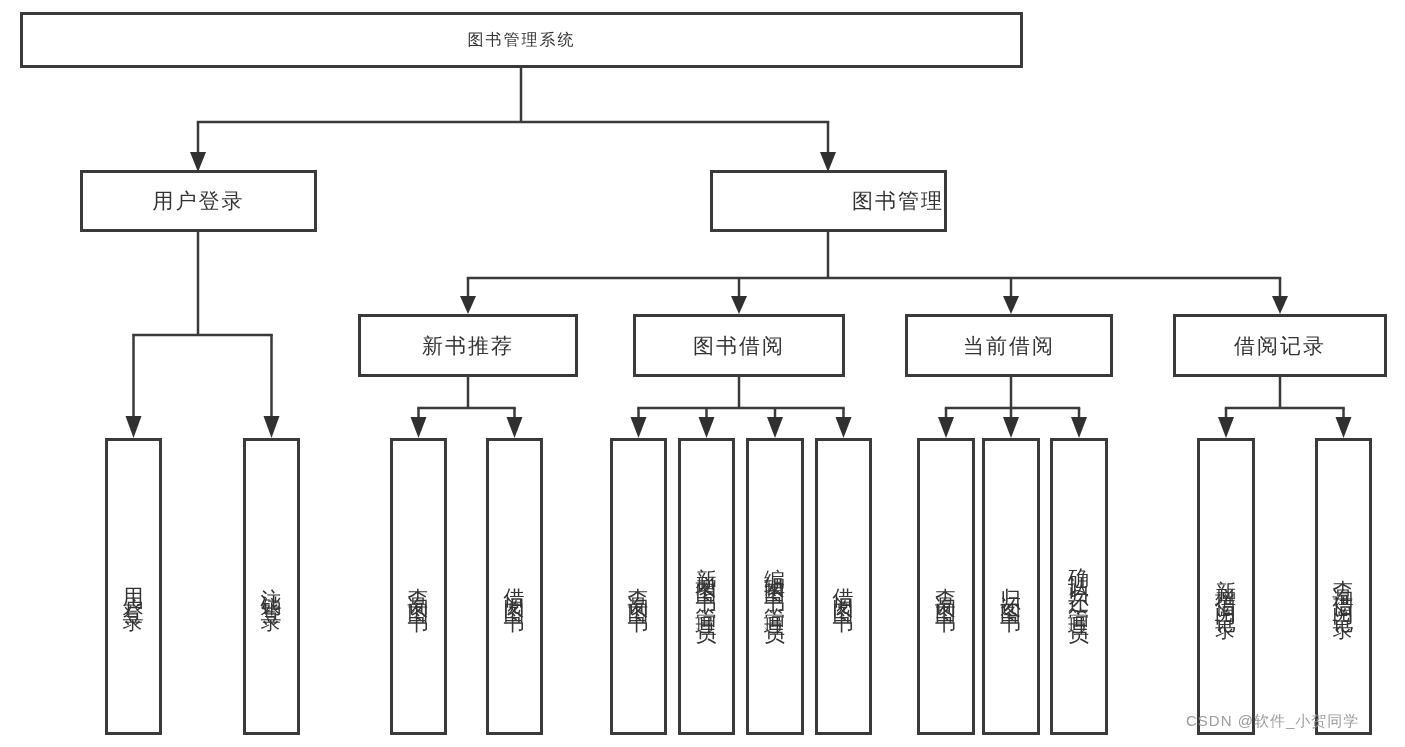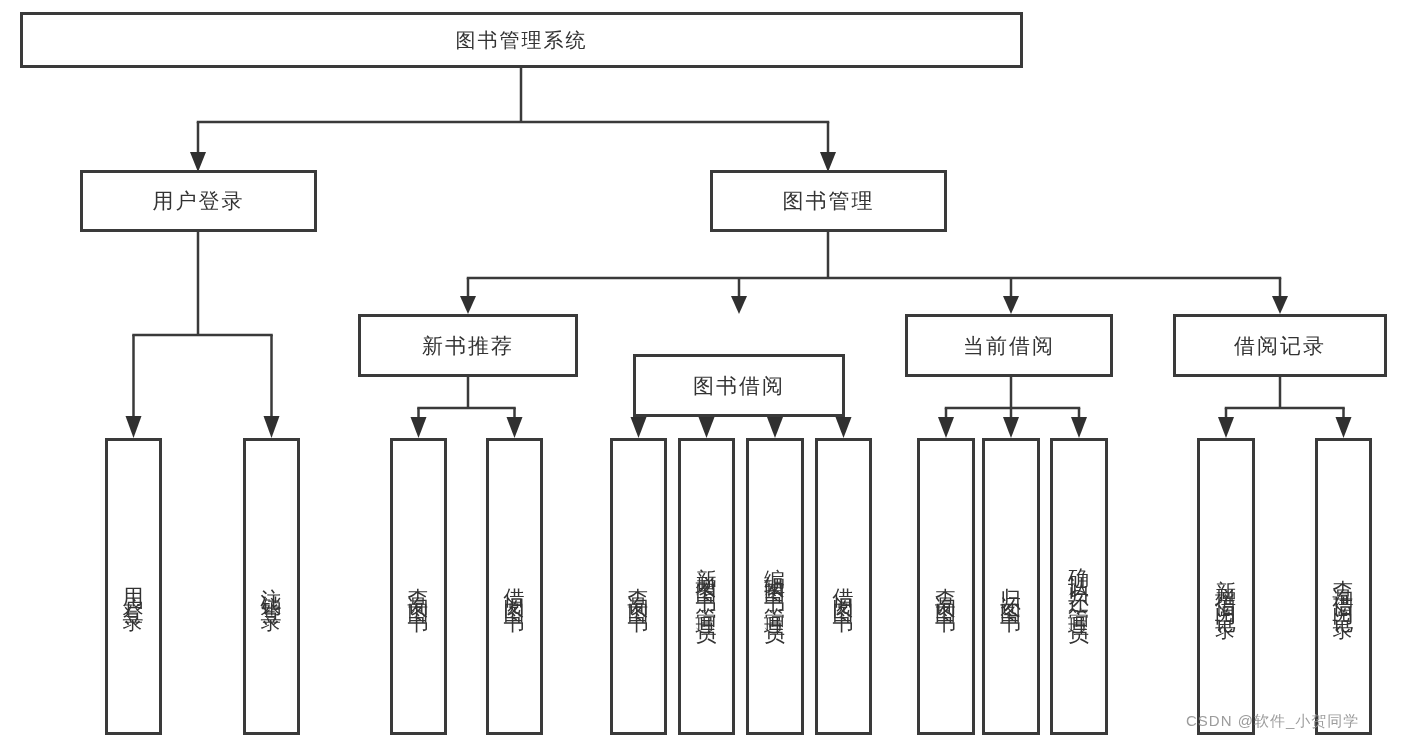--- a/index.html
+++ b/index.html
@@ -6,39 +6,39 @@
   #canvas{
     position:relative;width:1405px;height:747px;background:#ffffff;overflow:hidden;
     font-family:"Liberation Sans","DejaVu Sans",sans-serif;color:#333333;
   }
   .node{
     position:absolute;box-sizing:border-box;background:#ffffff;
     border:3px solid #3a3a3a;display:flex;align-items:center;justify-content:center;
     z-index:2;
   }
   .hlabel{font-size:21px;letter-spacing:2px;color:#333333;white-space:nowrap;}
-  .root-label{font-size:20px;letter-spacing:2px;}
+  .root-label{font-size:16px;letter-spacing:2px;}
   .vbox{top:438px;height:297px;width:57px;}
   .vlabel{
     writing-mode:vertical-rl;font-size:21px;letter-spacing:8px;color:#333333;
     line-height:1;white-space:nowrap;
   }
   #connectors{position:absolute;left:0;top:0;z-index:1;}
   #connectors line{stroke:#3a3a3a;stroke-width:2.5;}
   #connectors polygon{fill:#303030;stroke:none;}
   #watermark{
     position:absolute;left:1186px;top:712px;z-index:6;
     font-size:15px;letter-spacing:1px;color:rgba(148,148,148,0.92);white-space:nowrap;
   }
   
   #node-root{left:20px;top:12px;width:1003px;height:56px;}
   #node-user-login{left:80px;top:170px;width:237px;height:62px;}
-  #node-book-mgmt{left:710px;top:170px;width:237px;height:62px;}
+  #node-book-mgmt{left:710px;top:170px;width:237px;height:62px;justify-content:flex-end;}
   #node-new-book{left:358px;top:314px;width:220px;height:63px;}
-  #node-book-borrow{left:633px;top:314px;width:212px;height:63px;margin-top:40px;}
+  #node-book-borrow{left:633px;top:314px;width:212px;height:63px;}
   #node-current-borrow{left:905px;top:314px;width:208px;height:63px;}
   #node-borrow-record{left:1173px;top:314px;width:214px;height:63px;}
   #leaf-ul1{left:105px;}
   #leaf-ul2{left:243px;}
   #leaf-nb1{left:390px;}
   #leaf-nb2{left:486px;}
   #leaf-bb1{left:610px;}
   #leaf-bb2{left:678px;}
   #leaf-bb3{left:746px;width:58px;}
   #leaf-bb4{left:815px;}

